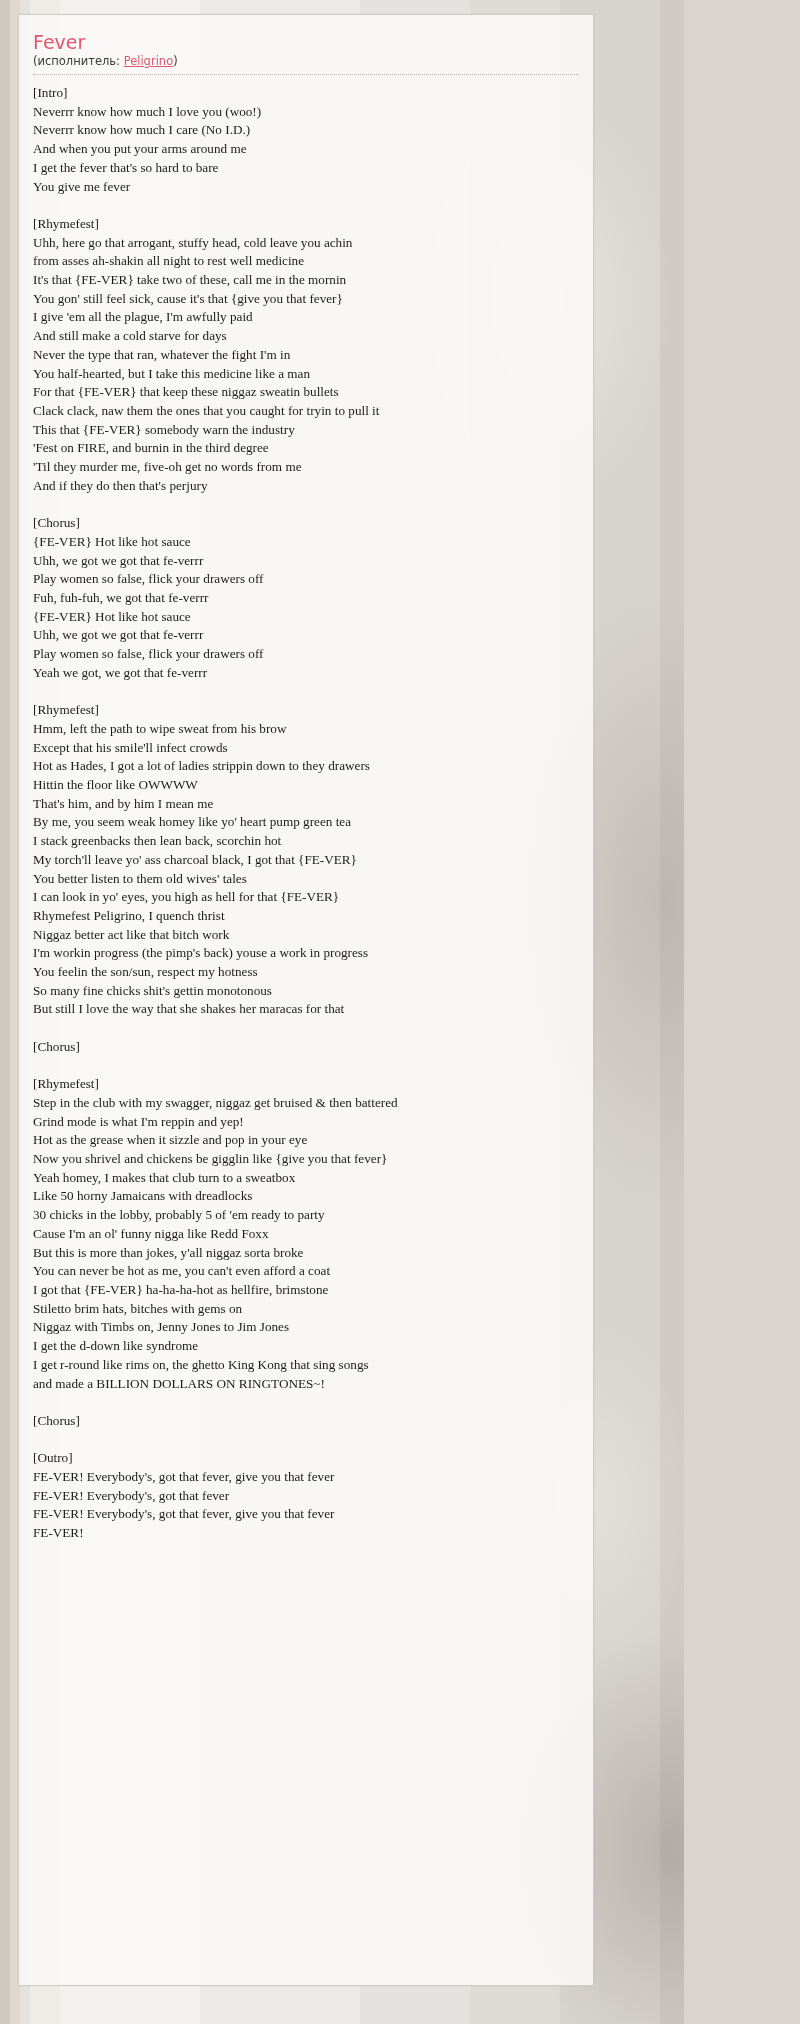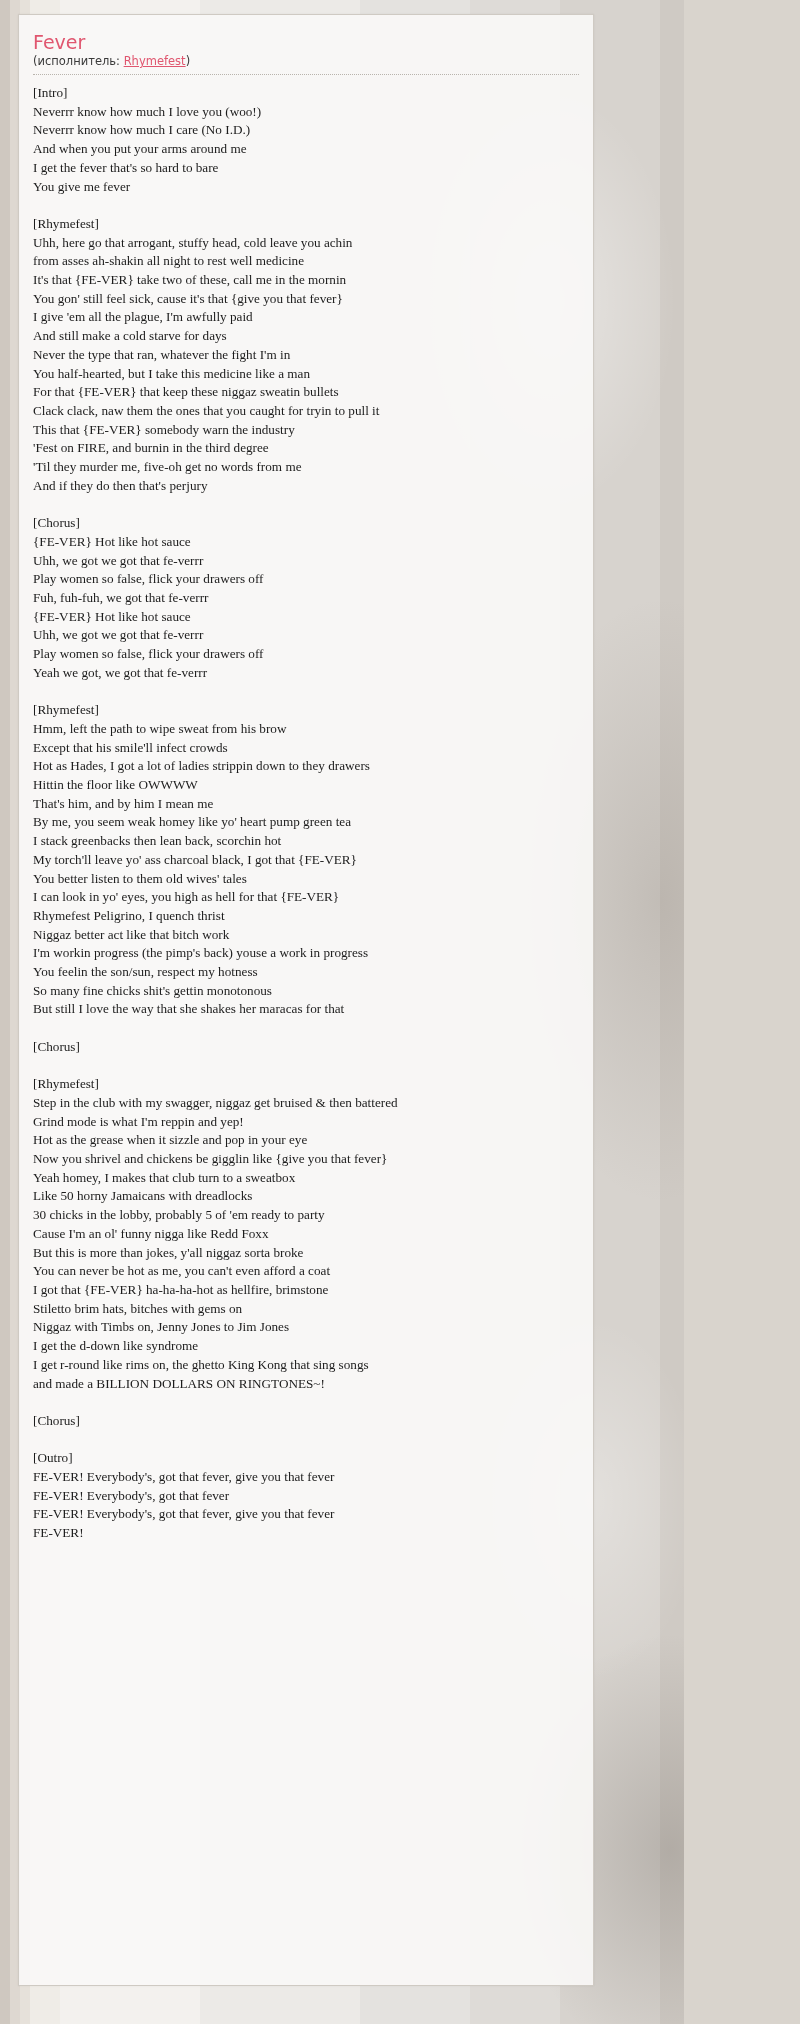--- a/index.html
+++ b/index.html
@@ -87,21 +87,21 @@
     word-wrap: break-word;
     font-family: Liberation Serif, serif;
   }
 </style>
 </head>
 <body>
 
 <div class="page">
   <div class="lyrics-card">
     <h1 class="song-title">Fever</h1>
-    <div class="artist-line"><span>(исполнитель: </span><span class="artist-link">Rhymefest</span><span class="artist-paren">)</span></div>
+    <div class="artist-line"><span>(исполнитель: </span><span class="artist-link">Peligrino</span><span class="artist-paren">)</span></div>
     <div class="lyrics-body">[Intro]
 Neverrr know how much I love you (woo!)
 Neverrr know how much I care (No I.D.)
 And when you put your arms around me
 I get the fever that's so hard to bare
 You give me fever
 
 [Rhymefest]
 Uhh, here go that arrogant, stuffy head, cold leave you achin
 from asses ah-shakin all night to rest well medicine

